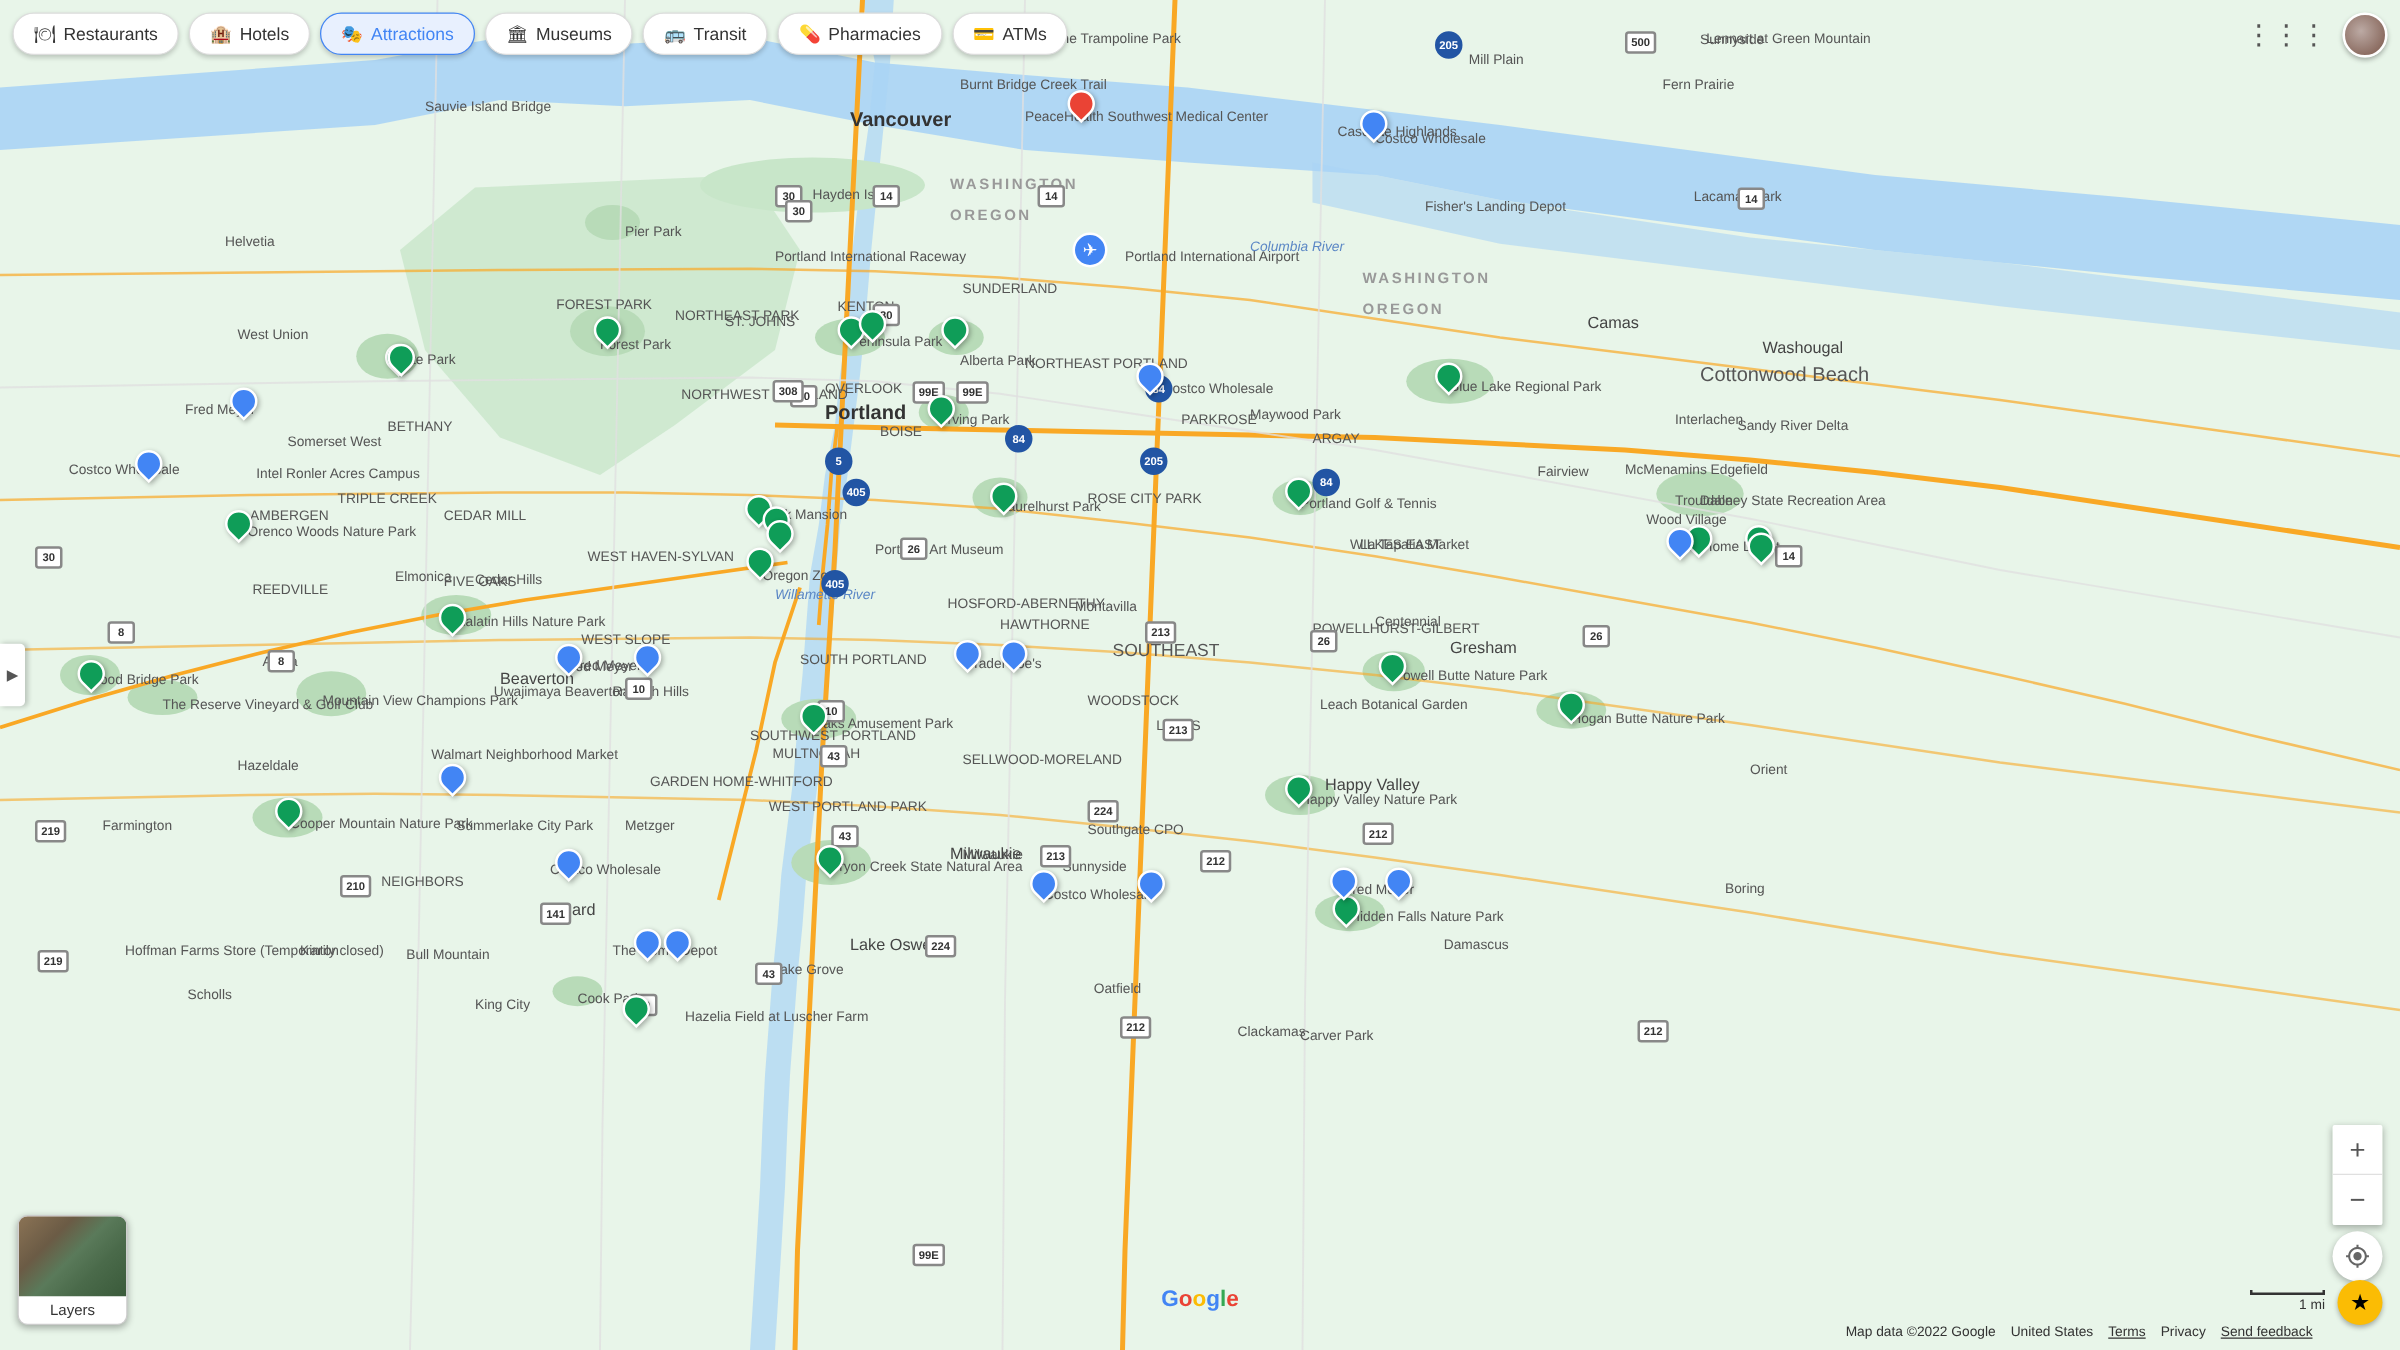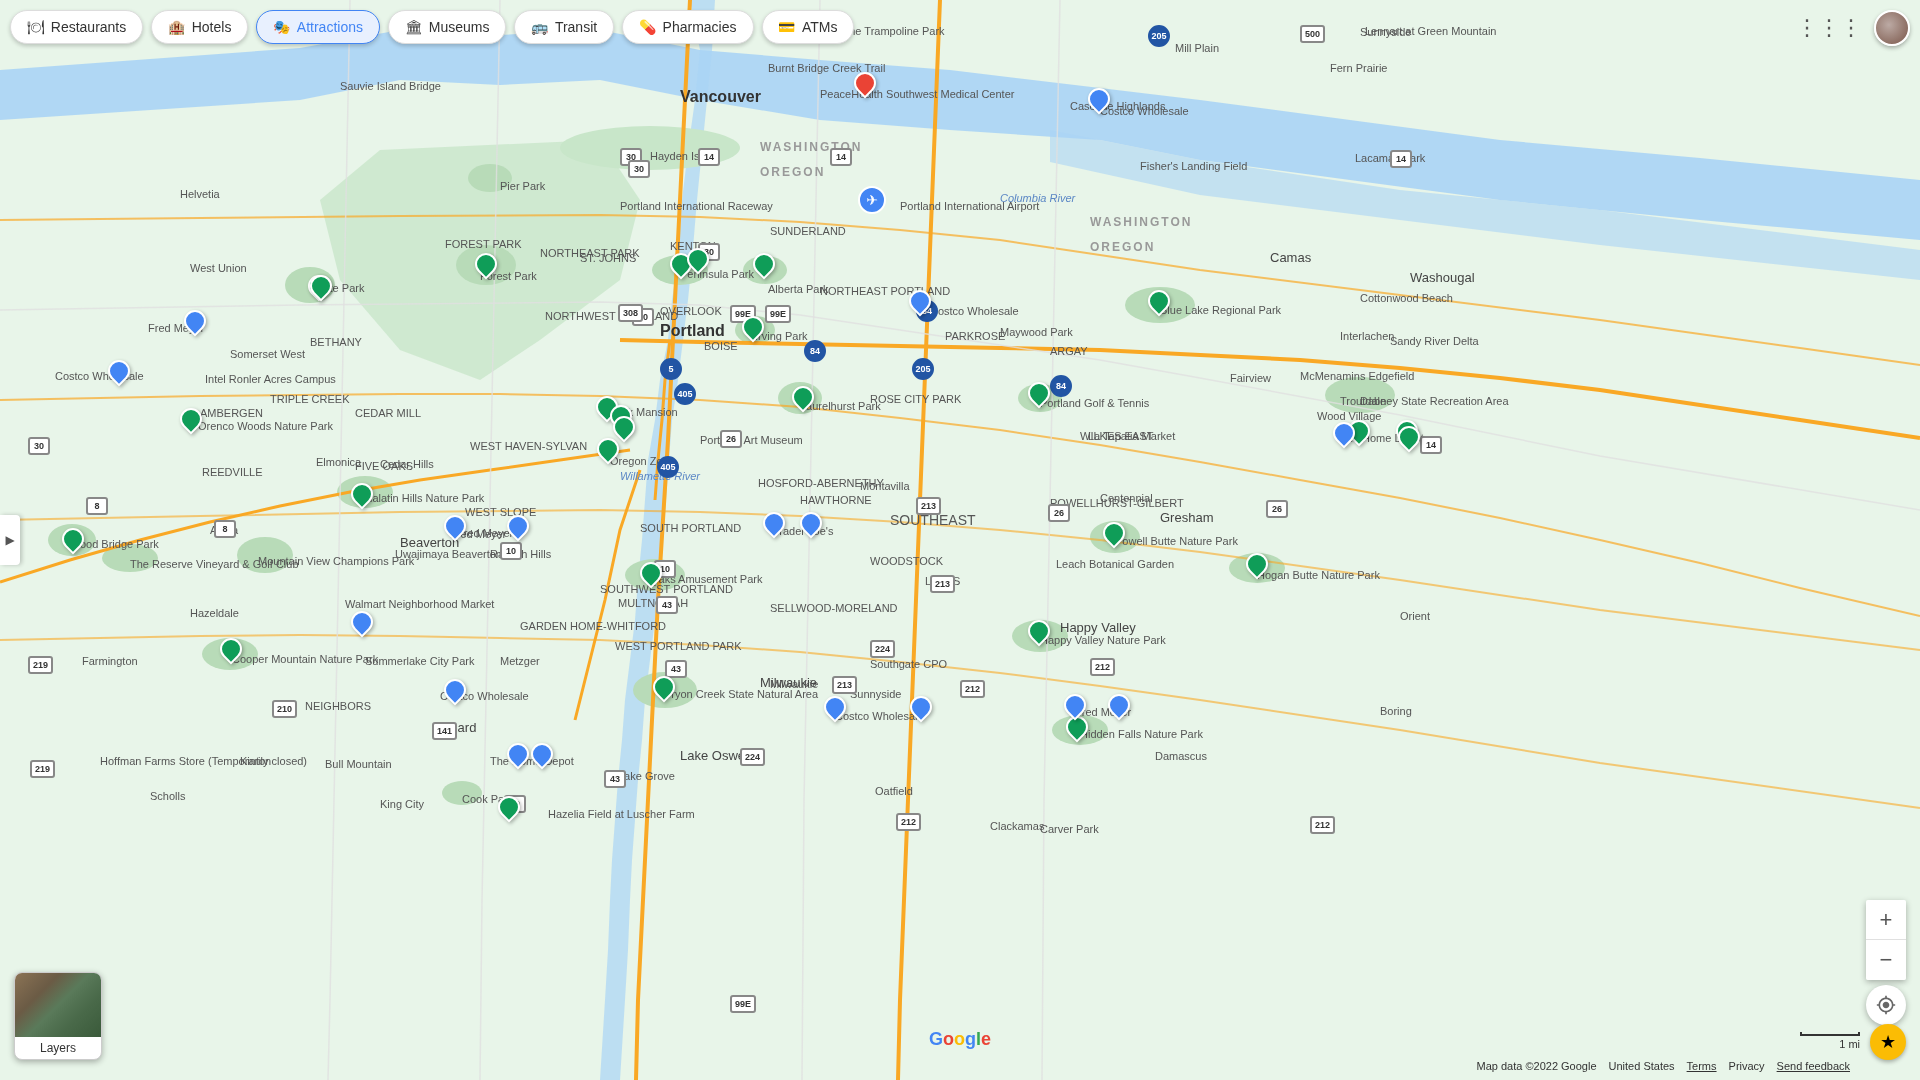--- a/index.html
+++ b/index.html
@@ -527,26 +527,26 @@
       <div class="map-label" style="left: 835px; top: 710px; font-size: 11px; color: rgb(85, 85, 85);">Costco Wholesale</div>
       <div class="map-label" style="left: 1115px; top: 535px; font-size: 11px; color: rgb(85, 85, 85);">Powell Butte Nature Park</div>
       <div class="map-label" style="left: 1056px; top: 558px; font-size: 11px; color: rgb(85, 85, 85);">Leach Botanical Garden</div>
       <div class="map-label" style="left: 1257px; top: 569px; font-size: 11px; color: rgb(85, 85, 85);">Hogan Butte Nature Park</div>
       <div class="map-label" style="left: 1080px; top: 728px; font-size: 11px; color: rgb(85, 85, 85);">Hidden Falls Nature Park</div>
       <div class="map-label" style="left: 1040px; top: 634px; font-size: 11px; color: rgb(85, 85, 85);">Happy Valley Nature Park</div>
       <div class="map-label" style="left: 870px; top: 658px; font-size: 11px; color: rgb(85, 85, 85);">Southgate CPO</div>
       <div class="map-label" style="left: 1160px; top: 304px; font-size: 11px; color: rgb(85, 85, 85);">Blue Lake Regional Park</div>
       <div class="map-label" style="left: 1360px; top: 395px; font-size: 11px; color: rgb(85, 85, 85);">Dabney State Recreation Area</div>
       <div class="map-label" style="left: 1390px; top: 335px; font-size: 11px; color: rgb(85, 85, 85);">Sandy River Delta</div>
-      <div class="map-label" style="left: 1360px; top: 292px; font-size: 11px; color: rgb(85, 85, 85);">Cottonwood Beach</div>
+      <div class="map-label" style="left: 1360px; top: 292px; font-size: 16px; color: rgb(85, 85, 85);">Cottonwood Beach</div>
       <div class="map-label" style="left: 1340px; top: 330px; font-size: 11px; color: rgb(85, 85, 85);">Interlachen</div>
       <div class="map-label" style="left: 1300px; top: 370px; font-size: 11px; color: rgb(85, 85, 85);">McMenamins Edgefield</div>
       <div class="map-label" style="left: 1365px; top: 25px; font-size: 11px; color: rgb(85, 85, 85);">Lennart at Green Mountain</div>
       <div class="map-label" style="left: 1355px; top: 152px; font-size: 11px; color: rgb(85, 85, 85);">Lacamas Park</div>
-      <div class="map-label" style="left: 1140px; top: 160px; font-size: 11px; color: rgb(85, 85, 85);">Fisher's Landing Field</div>
+      <div class="map-label" style="left: 1140px; top: 160px; font-size: 11px; color: rgb(85, 85, 85);">Fisher's Landing Depot</div>
       <div class="map-label" style="left: 500px; top: 180px; font-size: 11px; color: rgb(85, 85, 85);">Pier Park</div>
       <div class="map-label" style="left: 620px; top: 200px; font-size: 11px; color: rgb(85, 85, 85);">Portland International Raceway</div>
       <div class="map-label" style="left: 820px; top: 88px; font-size: 11px; color: rgb(85, 85, 85);">PeaceHealth Southwest Medical Center</div>
       <div class="map-label" style="left: 768px; top: 62px; font-size: 11px; color: rgb(85, 85, 85);">Burnt Bridge Creek Trail</div>
       <div class="map-label" style="left: 815px; top: 25px; font-size: 11px; color: rgb(85, 85, 85);">Sky Zone Trampoline Park</div>
       <div class="map-label" style="left: 900px; top: 200px; font-size: 11px; color: rgb(85, 85, 85);">Portland International Airport</div>
       <div class="map-label" style="left: 548px; top: 808px; font-size: 11px; color: rgb(85, 85, 85);">Hazelia Field at Luscher Farm</div>
       <div class="map-label" style="left: 462px; top: 793px; font-size: 11px; color: rgb(85, 85, 85);">Cook Park</div>
       <div class="map-label" style="left: 618px; top: 770px; font-size: 11px; color: rgb(85, 85, 85);">Lake Grove</div>
       <div class="map-label" style="left: 1040px; top: 823px; font-size: 11px; color: rgb(85, 85, 85);">Carver Park</div>

